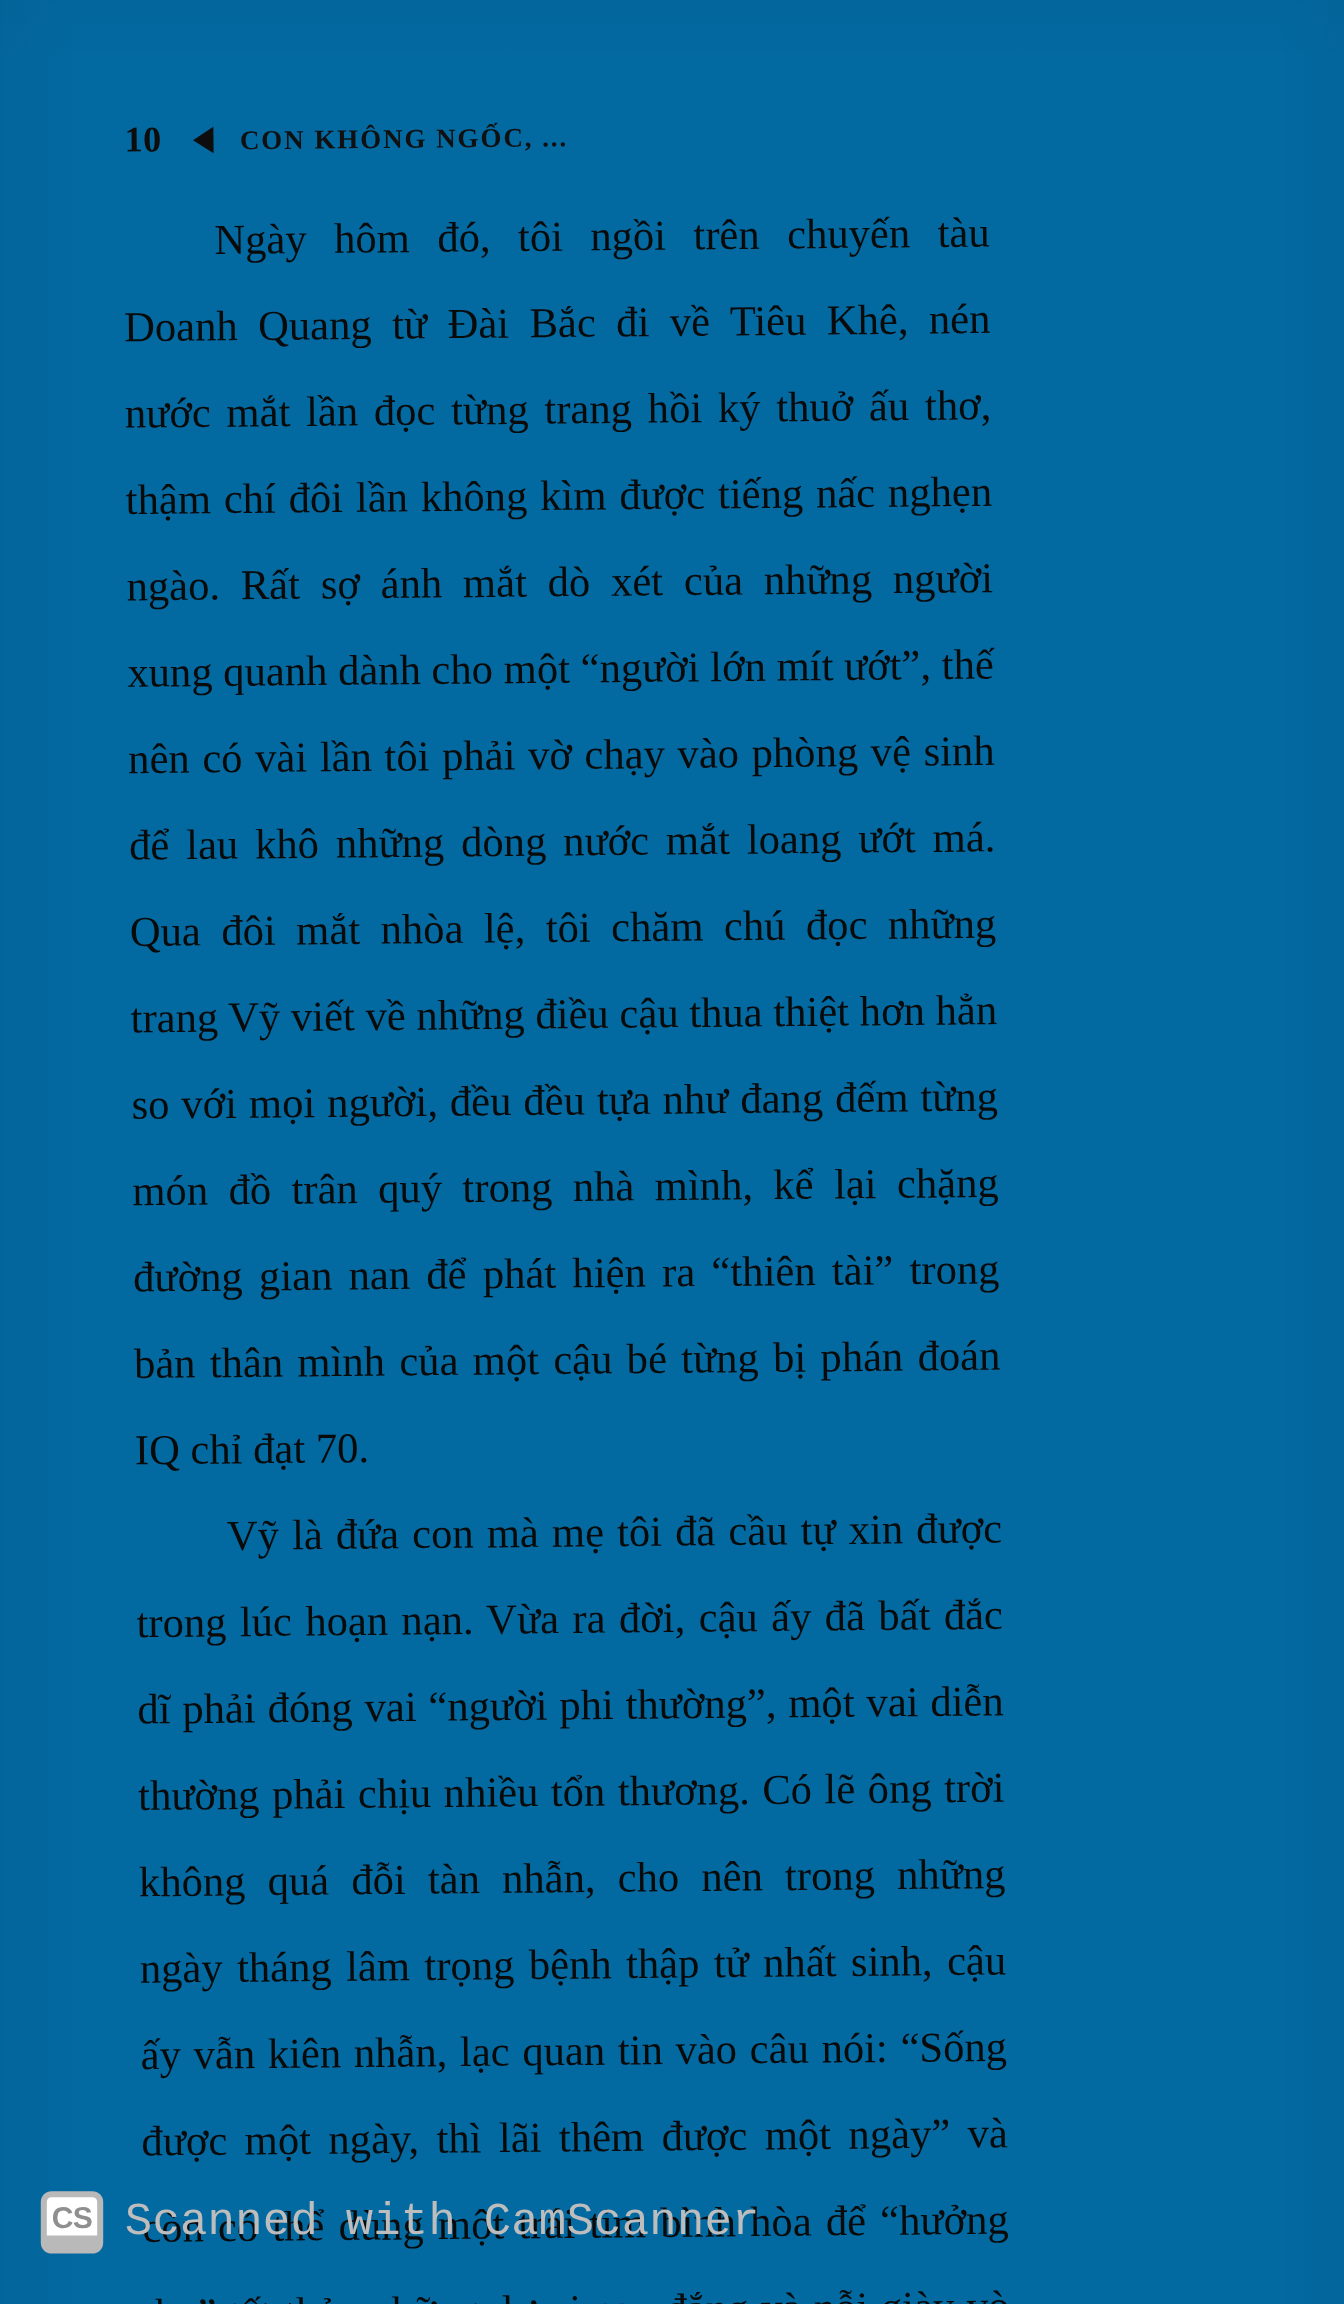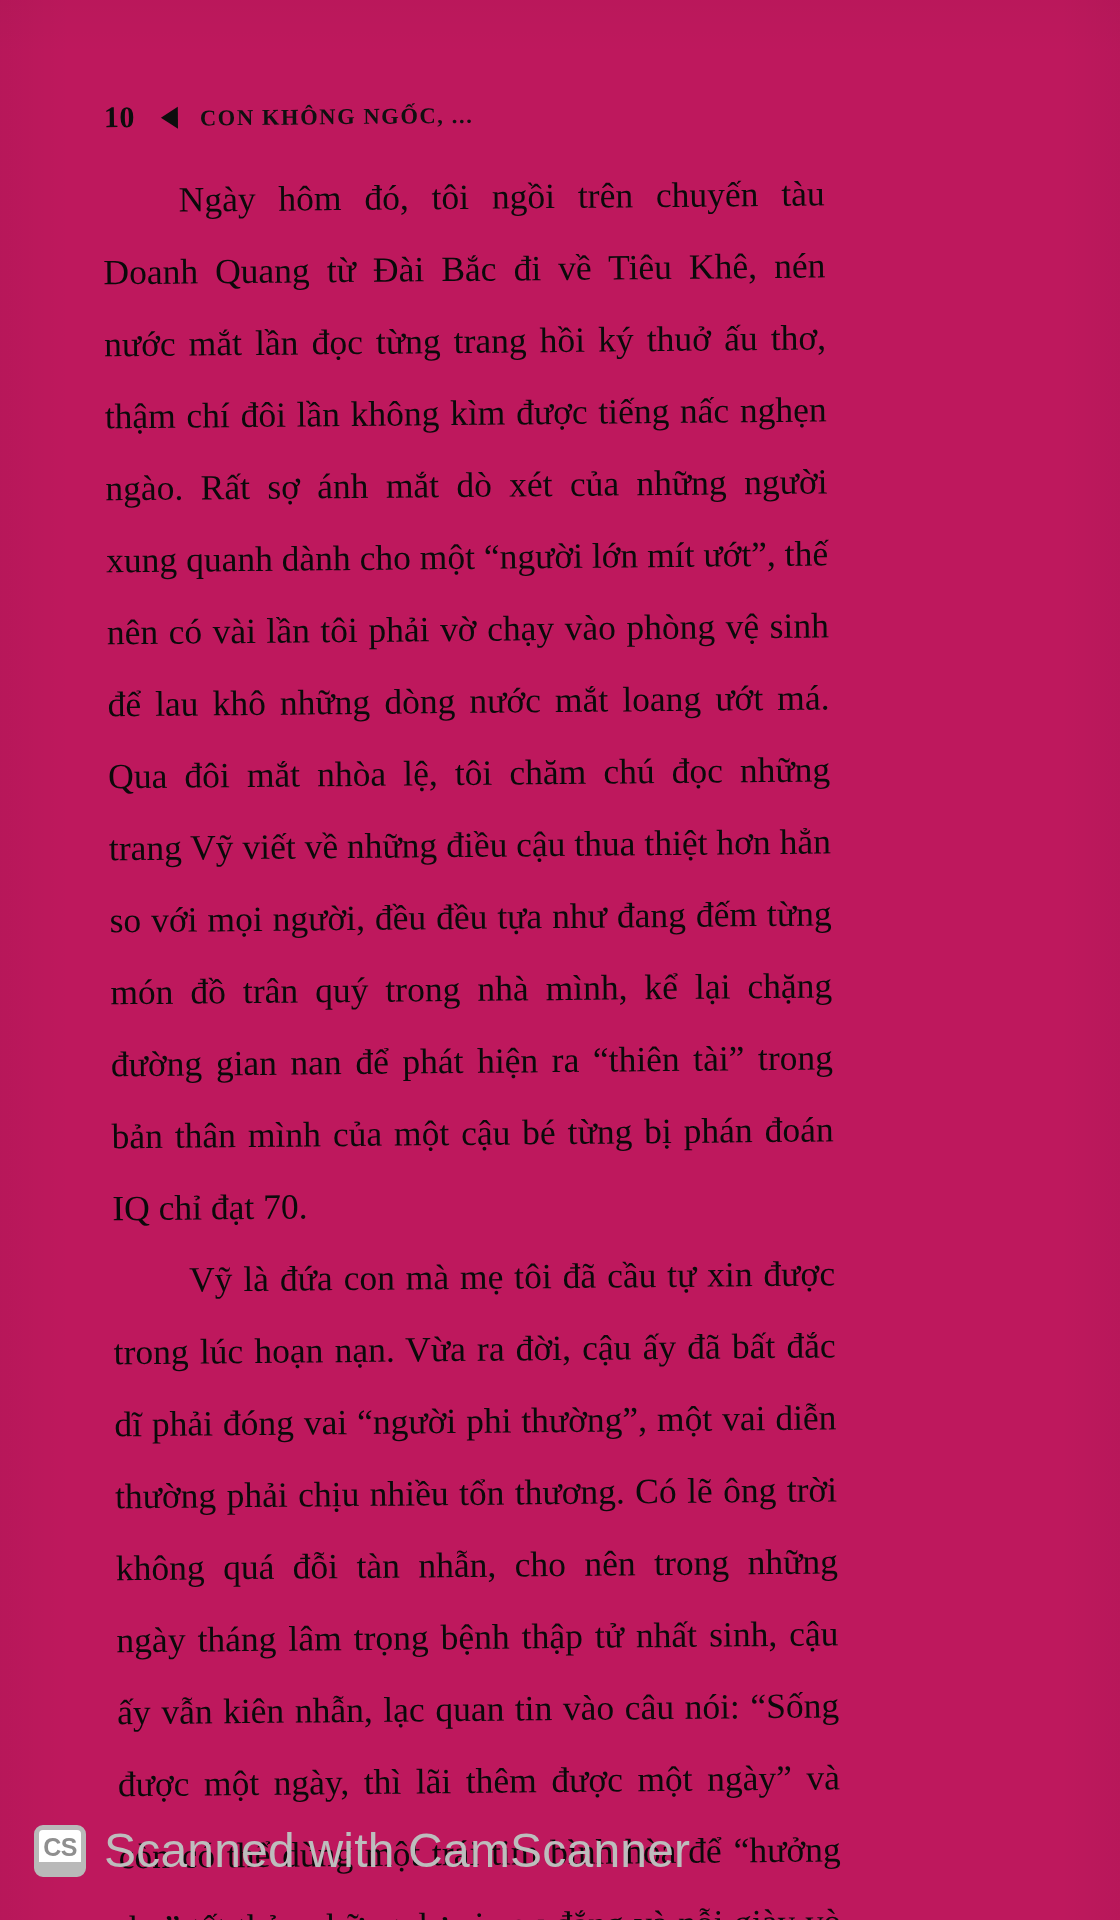--- a/index.html
+++ b/index.html
@@ -12,21 +12,21 @@
     height: 1920px;
     overflow: hidden;
     font-family: "Liberation Serif", "DejaVu Serif", serif;
     position: relative;
   }
 
   
   #page-scan {
     position: absolute;
     inset: 0;
-    background: #be185d;
+    background: #0369a1;
   }
 
   
   #scan-shade {
     position: absolute;
     inset: 0;
     pointer-events: none;
     background:
       linear-gradient(to right, rgba(0,0,0,0.035) 0px, rgba(0,0,0,0) 70px),
       linear-gradient(to left,  rgba(0,0,0,0.030) 0px, rgba(0,0,0,0) 60px),
@@ -139,22 +139,22 @@
     content: "";
     position: absolute;
     left: -1px;
     right: -1px;
     bottom: -1px;
     height: 11px;
     background: #b9b9b9;
     border-radius: 0 0 4px 4px;
   }
   #watermark-text {
-    font-family: Liberation Sans, sans-serif;
-    font-size: 48px;
+    font-family: Liberation Mono, monospace;
+    font-size: 38px;
     color: #bdbdbd;
     letter-spacing: 0.2px;
     white-space: nowrap;
     text-align: right;
   }
 </style>
 </head>
 <body>
 
 <div id="page-scan">

